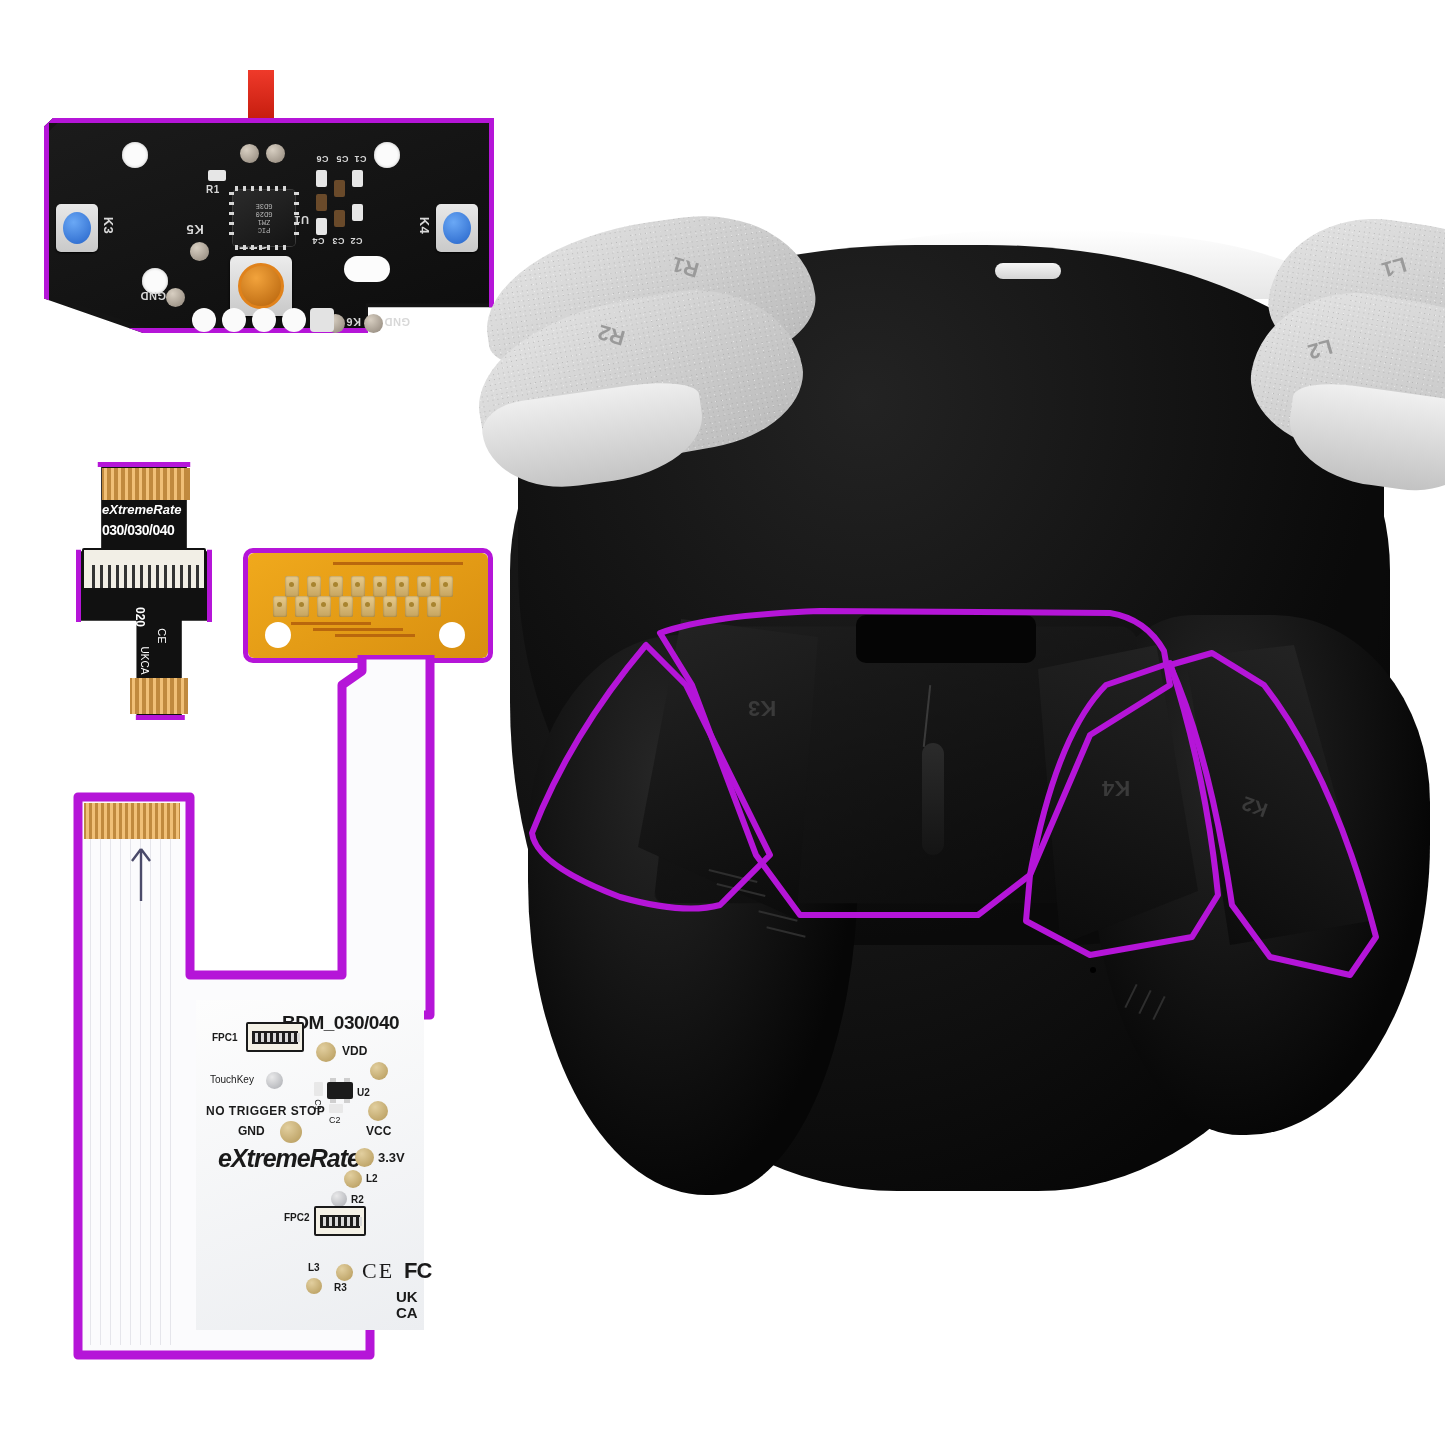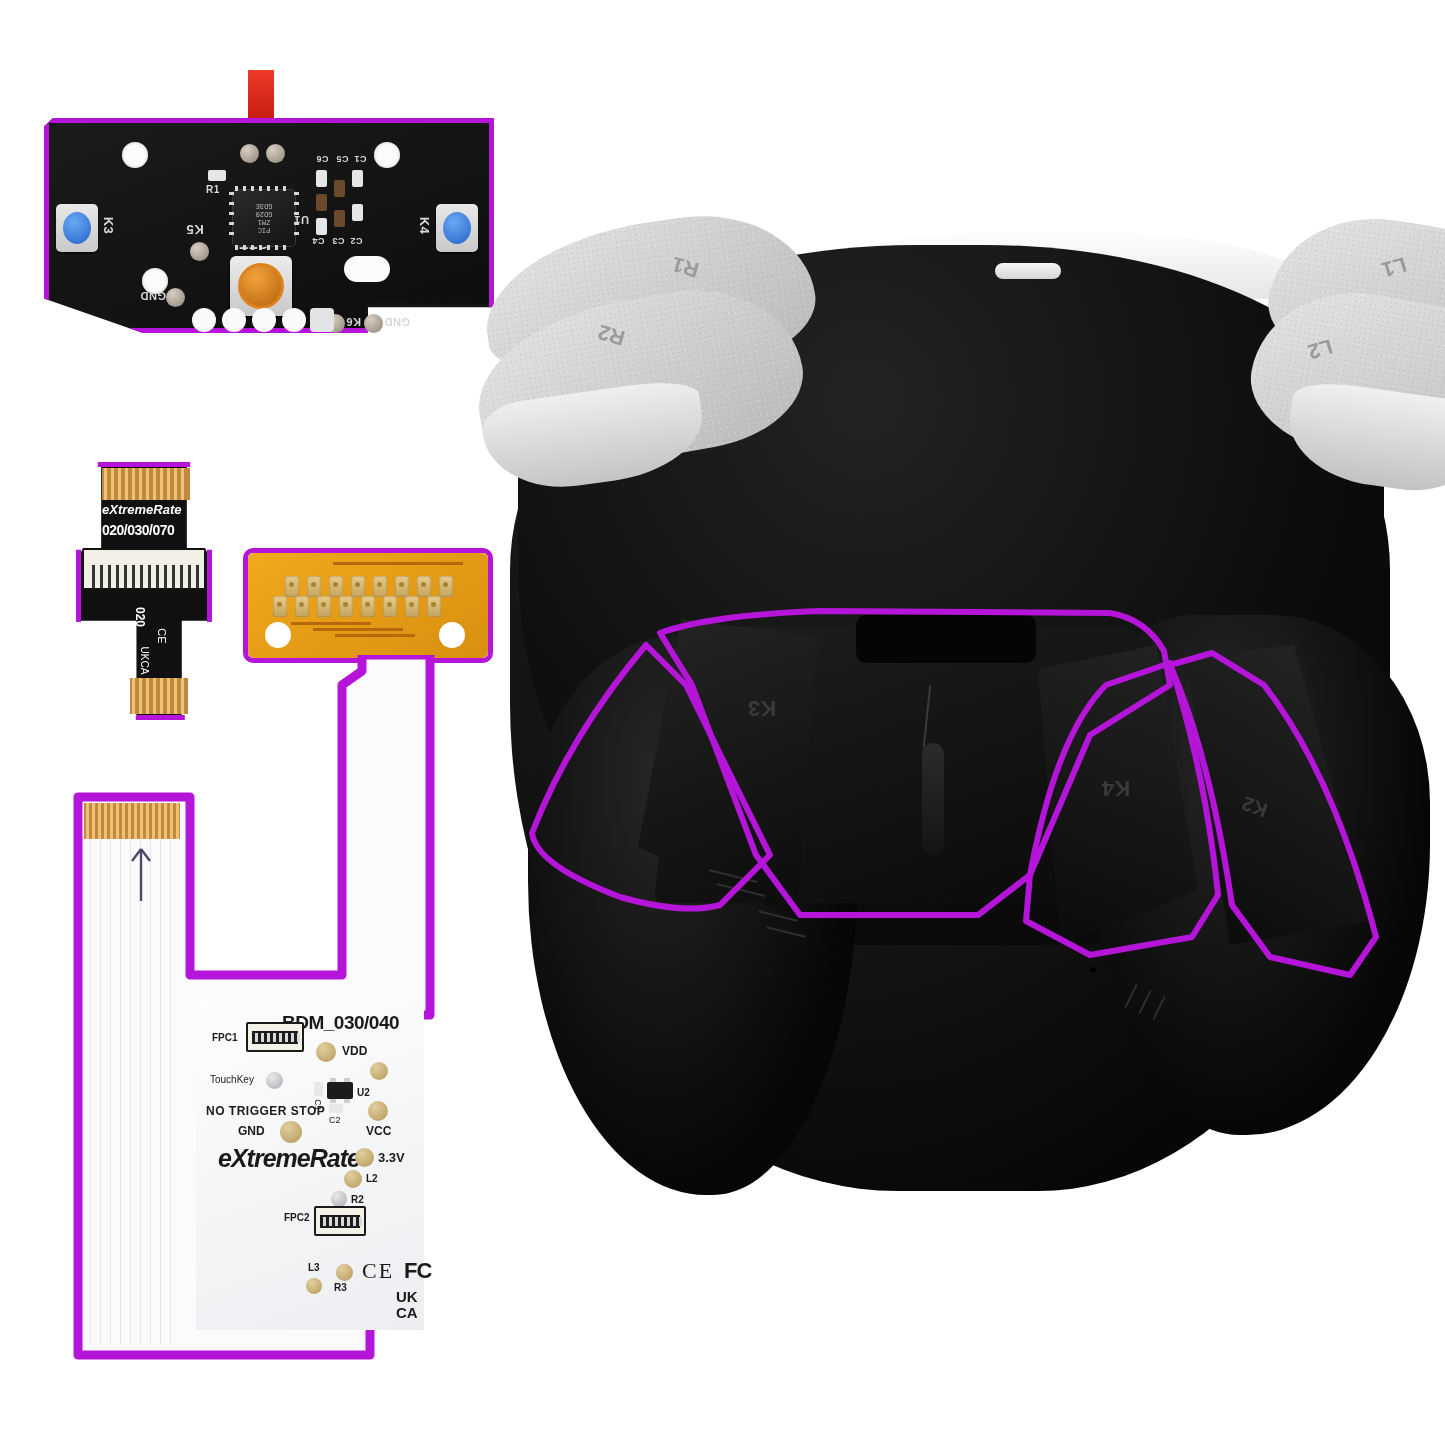--- a/index.html
+++ b/index.html
@@ -221,21 +221,21 @@
       <i style="left:30px"></i>
         <i style="left:37px"></i>
         <i style="left:44px"></i>
         <i style="left:51px"></i>
       <i style="left:58px"></i>
         <i style="left:65px"></i>
         <i style="left:72px"></i>
         <i style="left:79px"></i>
     </div>
     <div class="wtext" style="left:26px;top:40px;font-size:13px;font-style:italic;font-weight:800;">eXtremeRate</div>
-    <div class="wtext" style="left:26px;top:60px;font-size:14px;font-weight:700;letter-spacing:-.5px;">020/030/070</div>
+    <div class="wtext" style="left:26px;top:60px;font-size:14px;font-weight:700;letter-spacing:-.5px;">030/030/040</div>
     <div class="zif" style="left:6px;top:86px;width:124px;height:42px;">
       <i style="left:8px"></i>
         <i style="left:16px"></i>
         <i style="left:24px"></i>
         <i style="left:32px"></i>
       <i style="left:40px"></i>
         <i style="left:48px"></i>
         <i style="left:56px"></i>
         <i style="left:64px"></i>
       <i style="left:72px"></i>

